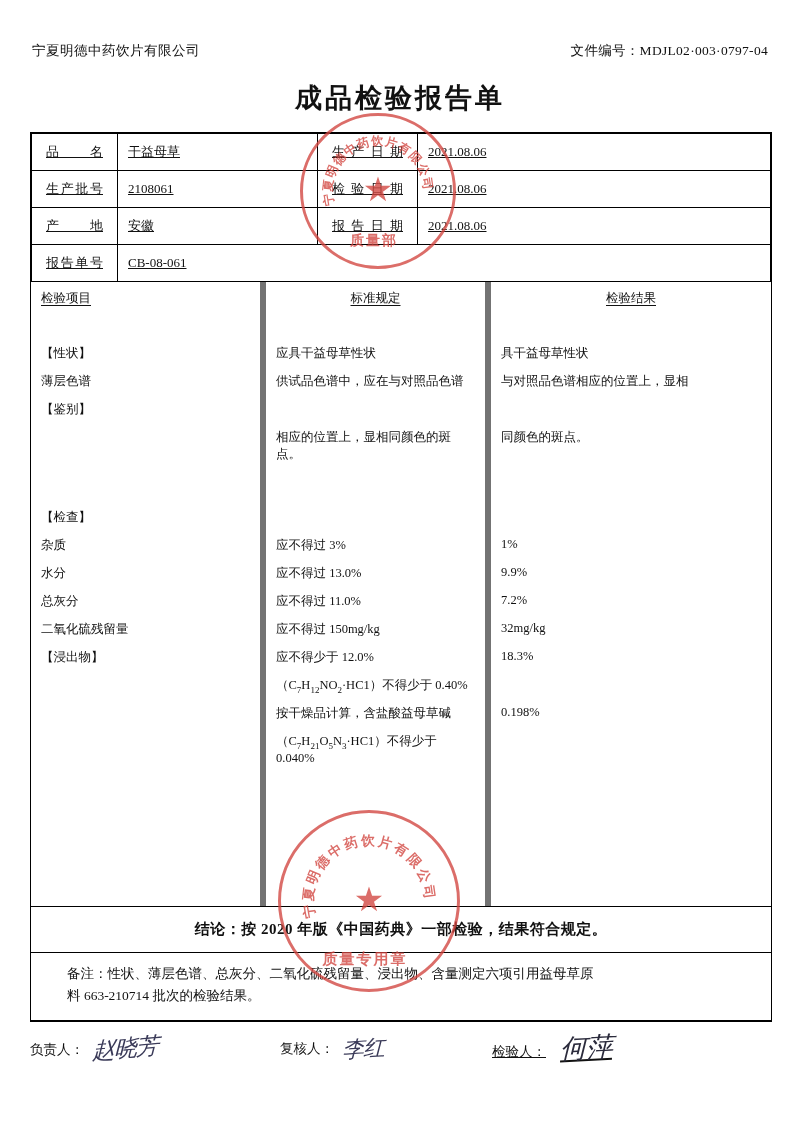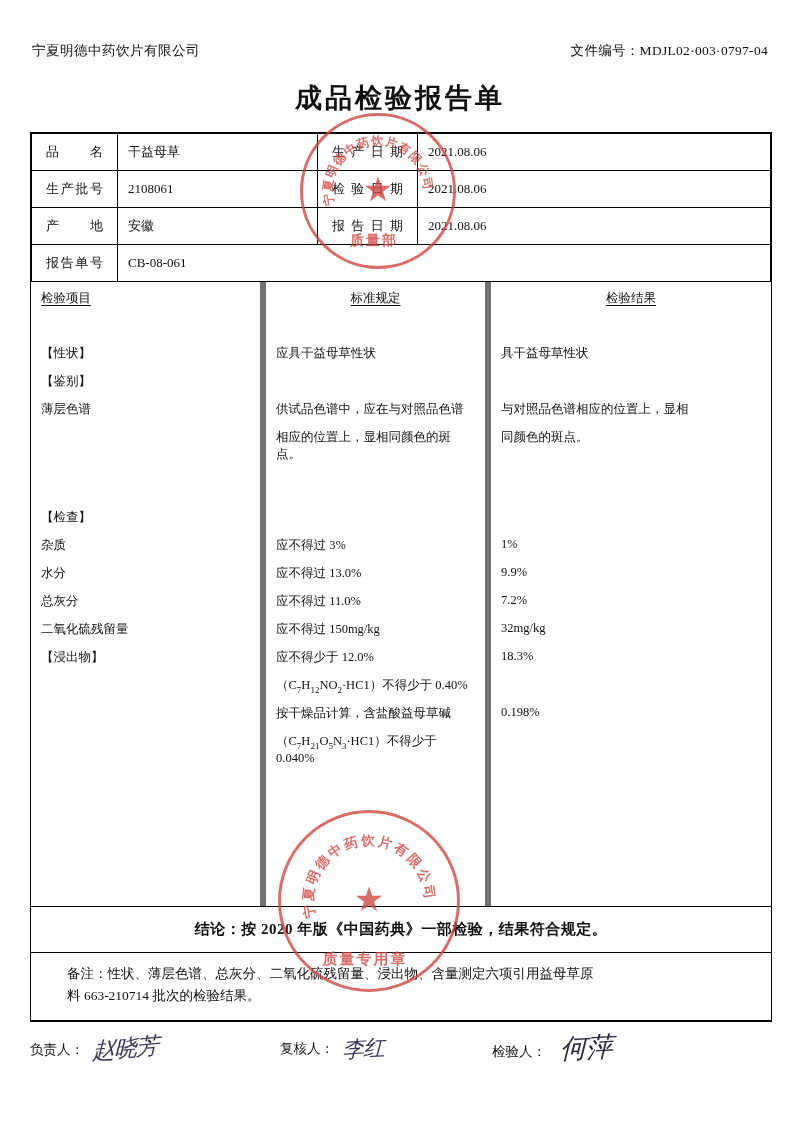--- a/index.html
+++ b/index.html
@@ -46,20 +46,21 @@
     border-collapse: collapse;
     width: 740px;
     margin: 0 auto;
     position: relative;
     background: transparent;
   }
   table.main {
     border-collapse: collapse;
     width: 100%;
     table-layout: fixed;
+    text-decoration: underline;
   }
   table.main td {
     border: 1px solid #000;
     font-size: 13px;
     padding: 5px 10px;
     vertical-align: middle;
     height: 26px;
   }
   .lbl {
     width: 86px;
@@ -127,21 +128,21 @@
     margin: 0 auto;
     width: 740px;
     padding-top: 14px;
     font-size: 13.5px;
     align-items: center;
   }
   .sign-block { display: flex; align-items: flex-end; }
   .sign-block .lab { white-space: nowrap; }
   .sg1 { width: 250px; }
   .sg2 { width: 212px; }
-  .sg3 { width: 270px; }
+  .sg3 { width: 270px; text-decoration: underline; }
   .handwrite {
     font-family: "DejaVu Serif", serif;
     font-style: italic;
     font-size: 23px;
     color: #3a3a58;
     margin-left: 8px;
     transform: rotate(-5deg) skewX(-6deg);
     display: inline-block;
     line-height: .9;
     letter-spacing: -1px;
@@ -277,29 +278,29 @@
             <td class="last"></td>
           </tr>
 
         <tr class="row-h">
           <td class="first">【性状】</td>
           <td>应具干益母草性状</td>
           <td class="last">具干益母草性状</td>
         </tr>
 
         <tr class="row-h">
+          <td class="first">薄层色谱</td>
+          <td>供试品色谱中，应在与对照品色谱</td>
+          <td class="last">与对照品色谱相应的位置上，显相</td>
+        </tr>
+
+        <tr class="row-h">
           <td class="first">【鉴别】</td>
           <td></td>
           <td class="last"></td>
-        </tr>
-
-        <tr class="row-h">
-          <td class="first">薄层色谱</td>
-          <td>供试品色谱中，应在与对照品色谱</td>
-          <td class="last">与对照品色谱相应的位置上，显相</td>
         </tr>
         <tr class="row-h">
           <td class="first"></td>
           <td>相应的位置上，显相同颜色的斑点。</td>
           <td class="last">同颜色的斑点。</td>
         </tr>
 
         <tr class="big-spacer">
             <td class="first"></td>
             <td></td>

